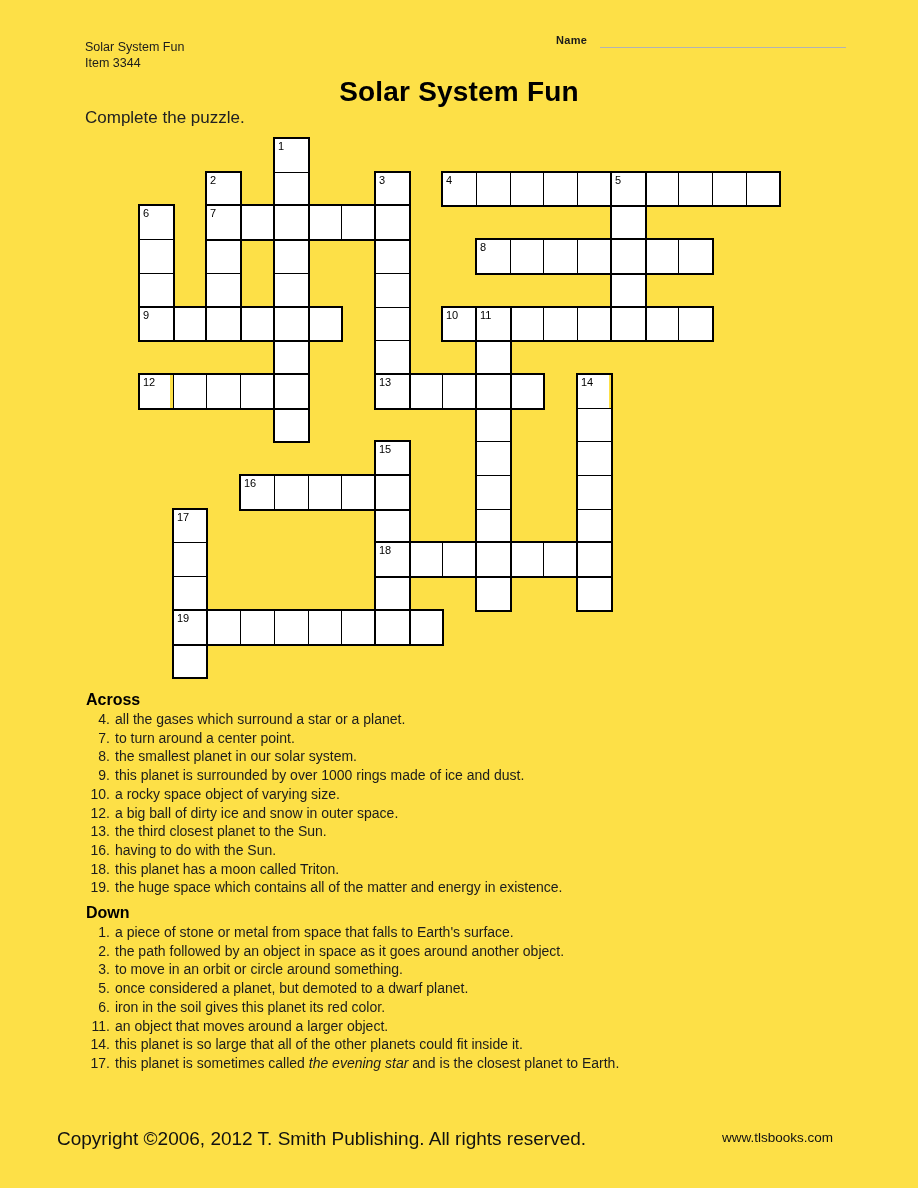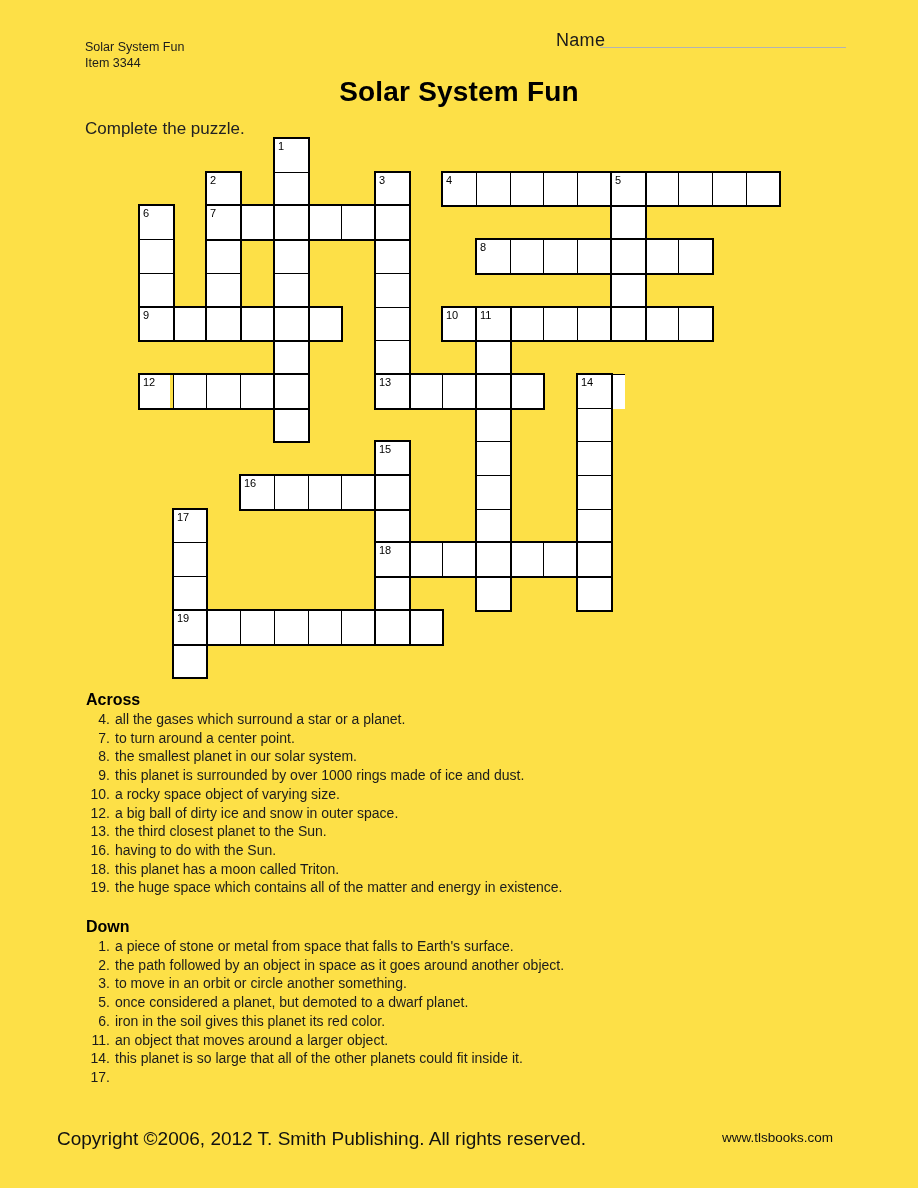--- a/index.html
+++ b/index.html
@@ -14,21 +14,21 @@
   }
   .worksheet-id {
     position: absolute;
     left: 85px;
     top: 40px;
     font-size: 12.5px;
     line-height: 15.5px;
     color: #1c1c1c;
   }
   .name-row { position: absolute; left: 556px; top: 30px; }
-  .name-label { font-size: 18px; font-weight: normal; letter-spacing: 0.3px; }
+  .name-label { font-size: 11px; font-weight: bold; letter-spacing: 0.3px; }
   .name-line {
     position: absolute;
     left: 600px;
     top: 47px;
     width: 246px;
     height: 1px;
     background: #b3b3b3;
   }
   .page-title {
     position: absolute;
@@ -37,21 +37,21 @@
     width: 918px;
     text-align: center;
     font-size: 28px;
     font-weight: bold;
     letter-spacing: 0.2px;
     color: #000;
   }
   .instructions {
     position: absolute;
     left: 85px;
-    top: 119px;
+    top: 108px;
     font-size: 17px;
     color: #222;
   }
   #grid {
     position: absolute;
     left: 139px;
     top: 138px;
     width: 650px;
     height: 545px;
   }
@@ -93,21 +93,21 @@
     line-height: 18.7px;
     color: #1c1c1c;
   }
   .clue-num {
     width: 24px;
     min-width: 24px;
     text-align: right;
     margin-right: 5px;
   }
   .clue-text .it { font-style: italic; }
-  .down-heading-wrap { margin-top: 20px; }
+  .down-heading-wrap { margin-top: 6px; }
   .footer-copyright {
     position: absolute;
     left: 57px;
     top: 1128px;
     font-size: 19px;
     color: #111;
   }
   .footer-site {
     position: absolute;
     right: 85px;
@@ -228,21 +228,21 @@
       <div class="cell" style="left: 337px; top: 438px; width: 35px; height: 35px;"></div>
       <div class="cell" style="left: 0px; top: 236px; width: 31px; height: 35px;">
         <span class="cell-num">12</span>
       </div>
       <div class="cell" style="left: 34px; top: 236px; width: 34px; height: 35px;"></div>
       <div class="cell" style="left: 67px; top: 236px; width: 35px; height: 35px;"></div>
       <div class="cell" style="left: 101px; top: 236px; width: 35px; height: 35px;"></div>
       <div class="cell" style="left: 270px; top: 236px; width: 34px; height: 35px;"></div>
       <div class="cell" style="left: 303px; top: 236px; width: 35px; height: 35px;"></div>
       <div class="cell" style="left: 371px; top: 236px; width: 34px; height: 35px;"></div>
-      <div class="cell" style="left: 438px; top: 236px; width: 48px; height: 35px;">
+      <div class="cell" style="left: 438px; top: 236px; width: 32px; height: 35px;">
         <span class="cell-num">14</span>
       </div>
       <div class="cell" style="left: 438px; top: 270px; width: 35px; height: 34px;"></div>
       <div class="cell" style="left: 438px; top: 303px; width: 35px; height: 35px;"></div>
       <div class="cell" style="left: 438px; top: 337px; width: 35px; height: 35px;"></div>
       <div class="cell" style="left: 438px; top: 371px; width: 35px; height: 34px;"></div>
       <div class="cell" style="left: 438px; top: 404px; width: 35px; height: 35px;"></div>
       <div class="cell" style="left: 438px; top: 438px; width: 35px; height: 35px;"></div>
       <div class="cell" style="left: 236px; top: 303px; width: 35px; height: 35px;">
         <span class="cell-num">15</span>
@@ -349,40 +349,41 @@
         <div class="clue-row">
           <span class="clue-num">1.</span>
           <span class="clue-text"><span>a piece of stone or metal from space that falls to Earth's surface.</span></span>
         </div>
         <div class="clue-row">
           <span class="clue-num">2.</span>
           <span class="clue-text"><span>the path followed by an object in space as it goes around another object.</span></span>
         </div>
         <div class="clue-row">
           <span class="clue-num">3.</span>
-          <span class="clue-text"><span>to move in an orbit or circle another something.</span></span>
+          <span class="clue-text"><span>to move in an orbit or circle around something.</span></span>
         </div>
         <div class="clue-row">
           <span class="clue-num">5.</span>
           <span class="clue-text"><span>once considered a planet, but demoted to a dwarf planet.</span></span>
         </div>
         <div class="clue-row">
           <span class="clue-num">6.</span>
           <span class="clue-text"><span>iron in the soil gives this planet its red color.</span></span>
         </div>
         <div class="clue-row">
           <span class="clue-num">11.</span>
           <span class="clue-text"><span>an object that moves around a larger object.</span></span>
         </div>
         <div class="clue-row">
           <span class="clue-num">14.</span>
           <span class="clue-text"><span>this planet is so large that all of the other planets could fit inside it.</span></span>
         </div>
         <div class="clue-row">
           <span class="clue-num">17.</span>
+          <span class="clue-text"><span>this planet is sometimes called </span><span class="it">the evening star</span><span> and is the closest planet to Earth.</span></span>
         </div>
       </div>
   </div>
 
   <div class="footer-copyright">Copyright ©2006, 2012 T. Smith Publishing. All rights reserved.</div>
   <div class="footer-site">www.tlsbooks.com</div>
 
 </div>
 
 </body></html>

